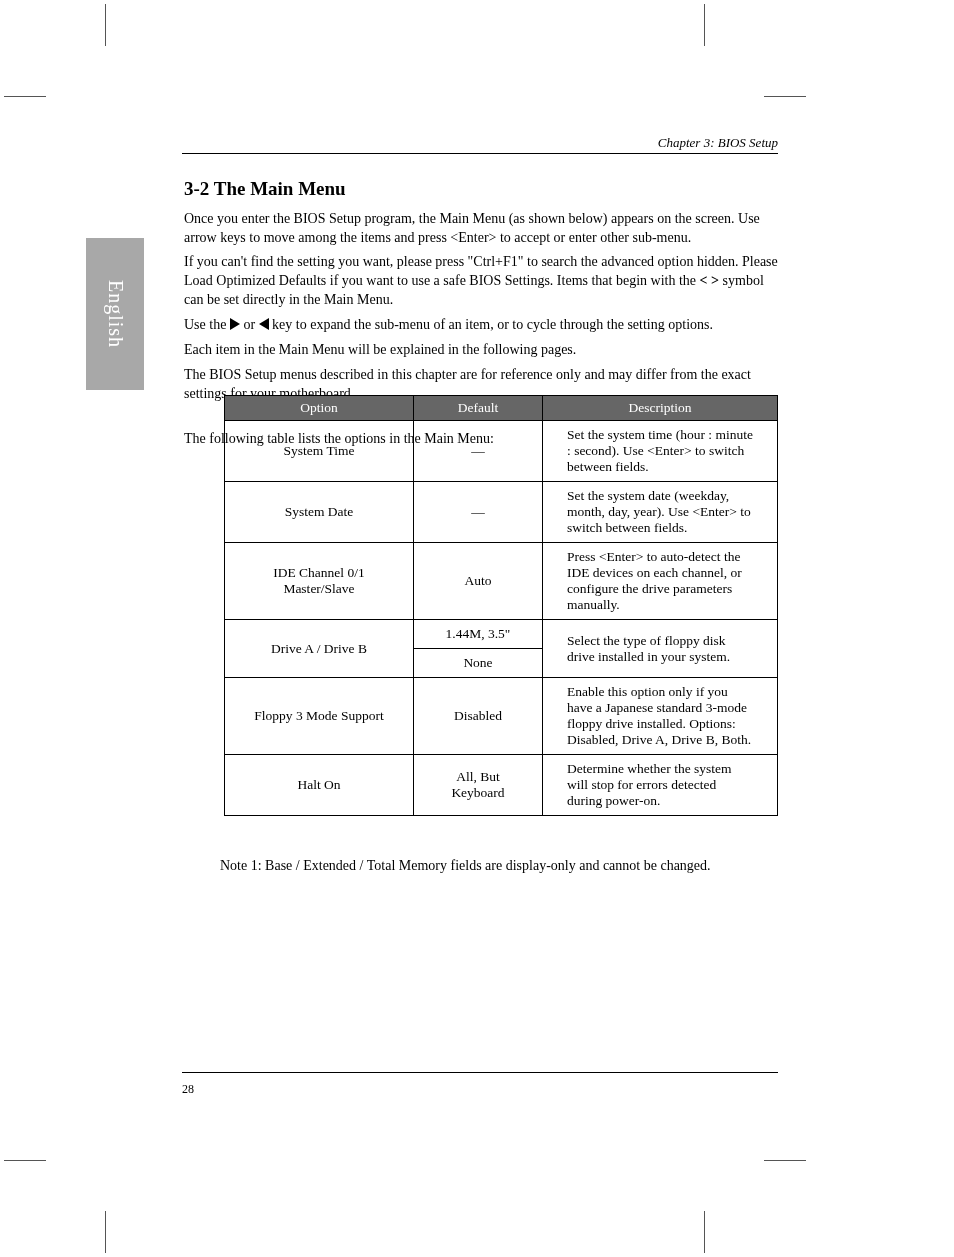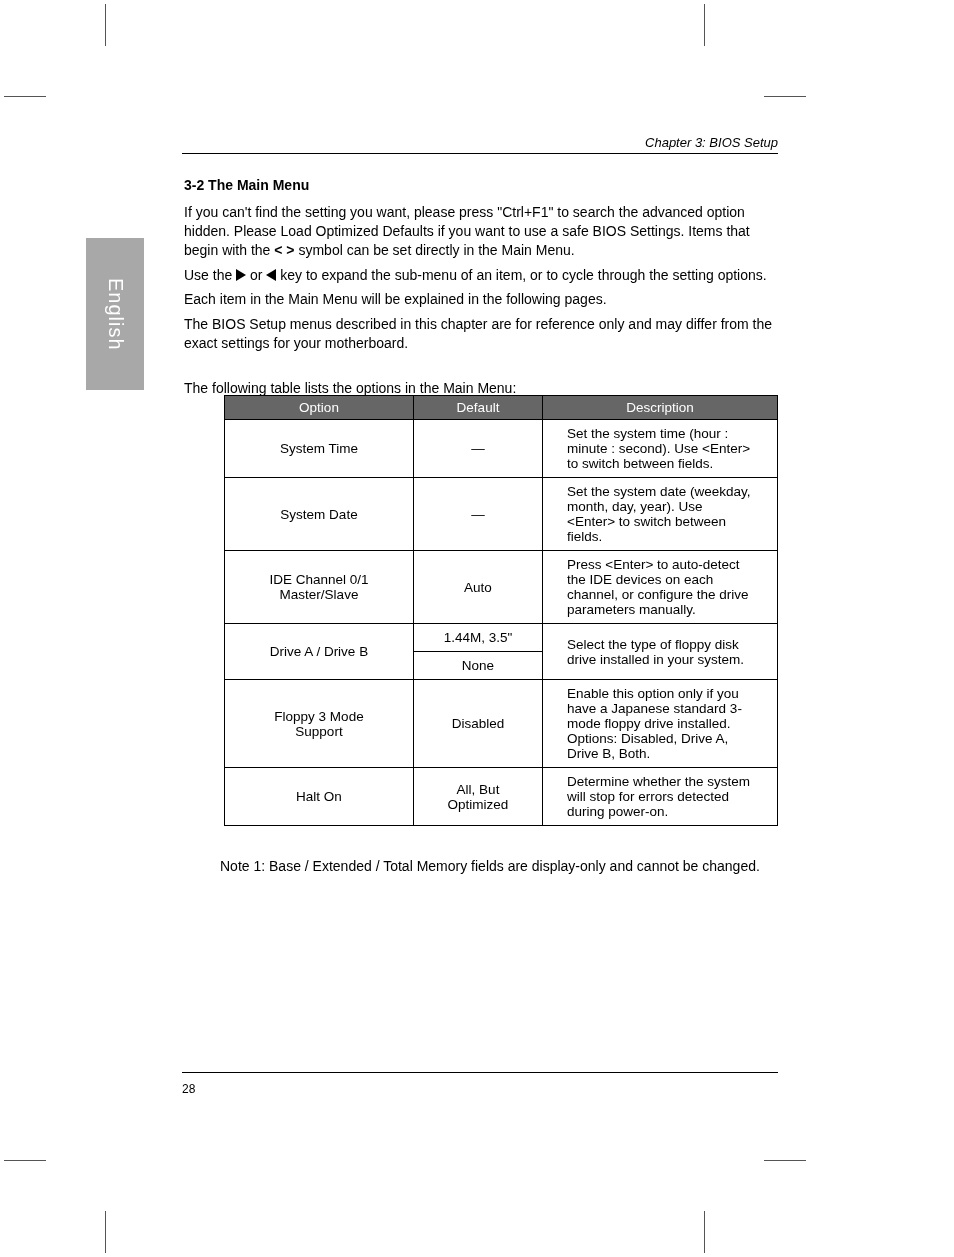--- a/index.html
+++ b/index.html
@@ -7,20 +7,21 @@
     padding: 0;
     background: #fff;
     font-family: Arial, Helvetica, sans-serif;
     color: #000;
     width: 954px;
   }
   .page {
     position: relative;
     width: 810px;
     height: 1257px;
+    font-family: Liberation Serif, serif;
   }
   
   .crop {
     position: absolute;
     background: #555;
   }
   .crop.h { height: 1px; width: 42px; }
   .crop.v { width: 1px; height: 42px; }
 
   .ctl-h { top: 96px; left: 4px; }
@@ -75,21 +76,21 @@
   .content {
     position: absolute;
     top: 176px;
     left: 184px;
     width: 594px;
     font-size: 14px;
     line-height: 1.35;
   }
   .content .heading {
     font-weight: bold;
-    font-size: 14px;
+    font-size: 19px;
     margin-bottom: 8px;
   }
   .content p {
     margin: 0 0 6px 0;
   }
 
   table.options {
     position: absolute;
     top: 395px;
     left: 224px;
@@ -160,20 +161,21 @@
 
   <div class="header-line">Chapter 3: BIOS Setup</div>
   <div class="hr top"></div>
 
   <div class="lang-tab">
     <span>English</span>
   </div>
 
   <div class="content">
     <div class="heading">3-2 The Main Menu</div>
+    <p>Once you enter the BIOS Setup program, the Main Menu (as shown below) appears on the screen. Use arrow keys to move among the items and press &lt;Enter&gt; to accept or enter other sub-menu.</p>
     <p>
       <span>If you can't find the setting you want, please press "Ctrl+F1" to search the advanced option hidden. Please Load Optimized Defaults if you want to use a safe BIOS Settings. Items that begin with the </span><b>&lt; &gt;</b><span> symbol can be set directly in the Main Menu.</span>
     </p>
     <p>
       <span>Use the </span>
       <span class="tri-right"></span>
       <span> or </span>
       <span class="tri-left"></span>
       <span> key to expand the sub-menu of an item, or to cycle through the setting options.</span>
     </p>
@@ -212,21 +214,21 @@
     <tr>
       <td class="def">None</td>
     </tr>
     <tr>
       <td class="label">Floppy 3 Mode Support</td>
       <td class="def">Disabled</td>
       <td class="desc">Enable this option only if you have a Japanese standard 3-mode floppy drive installed. Options: Disabled, Drive A, Drive B, Both.</td>
     </tr>
     <tr>
       <td class="label">Halt On</td>
-      <td class="def">All, But Optimized</td>
+      <td class="def">All, But Keyboard</td>
       <td class="desc">Determine whether the system will stop for errors detected during power-on.</td>
     </tr>
   </tbody>
     </table>
 
   <div class="note-line" style="top:858px">Note 1: Base / Extended / Total Memory fields are display-only and cannot be changed.</div>
 
   <div class="hr bottom"></div>
   <div class="pagenum">28</div>
 </div>

